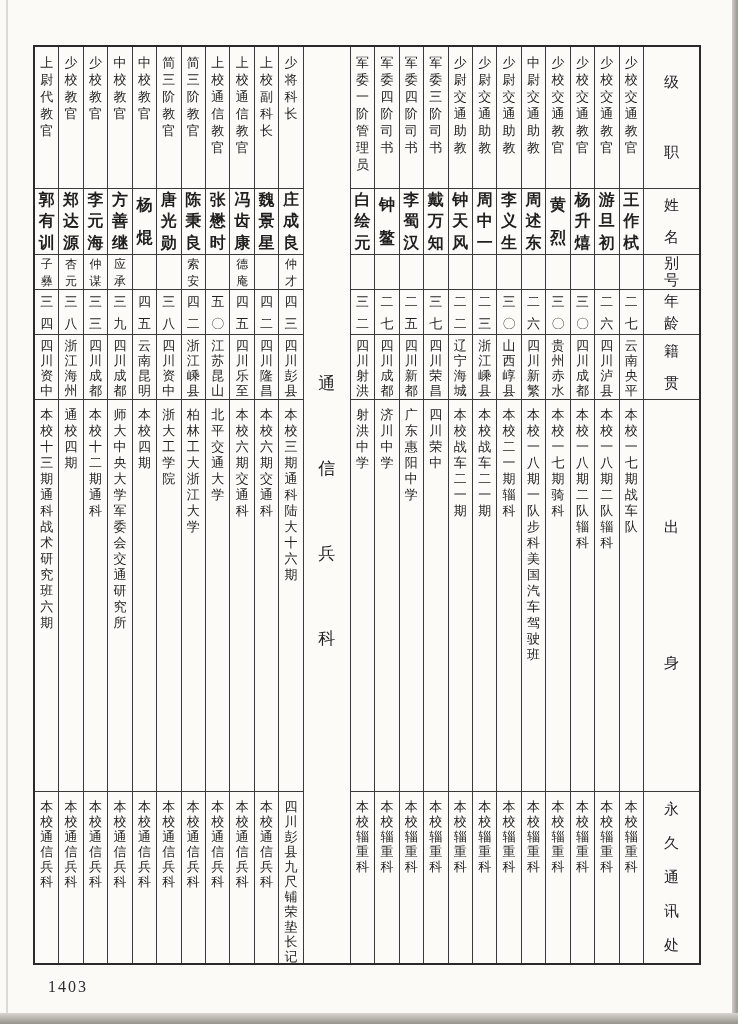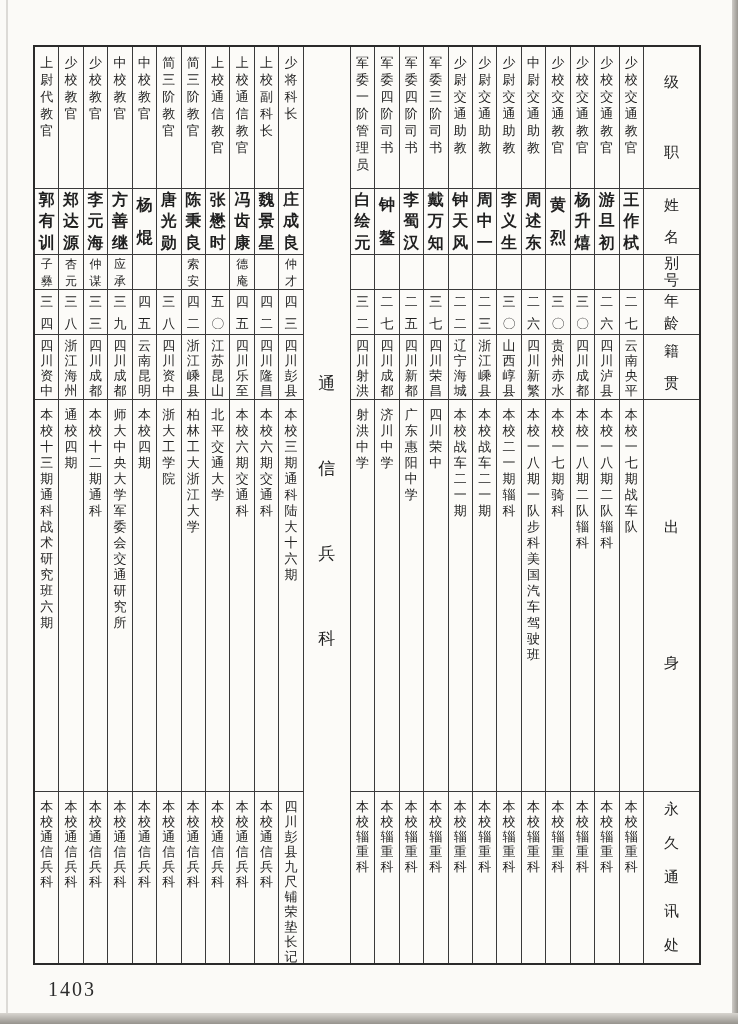--- a/index.html
+++ b/index.html
@@ -46,21 +46,21 @@
   .hcell.edu{justify-content:space-evenly;}
   
   .divider-title{
     height:100%;box-sizing:border-box;display:flex;flex-direction:column;
     align-items:center;justify-content:flex-start;padding-top:328px;gap:68px;
     font-size:17px;
   }
   .divider-title span{display:block;line-height:1;}
   
   .page-number{
-    position:absolute;left:48px;top:978px;font-size:20px;
+    position:absolute;left:48px;top:978px;font-size:16px;
     letter-spacing:2px;color:#2c2c2c;
     font-family:"Liberation Serif","DejaVu Serif",serif;
   }
   .edge-left{position:absolute;left:6px;top:0;width:2px;height:100%;background:#dcdad6;}
   .edge-right{position:absolute;right:0;top:0;width:6px;height:100%;
     background:linear-gradient(to right,#cfccc8,#98958f);}
   .edge-bottom{position:absolute;left:0;bottom:0;width:100%;height:11px;
     background:linear-gradient(to bottom,#d8d5d0,#96938d);}
 </style>
 </head>

